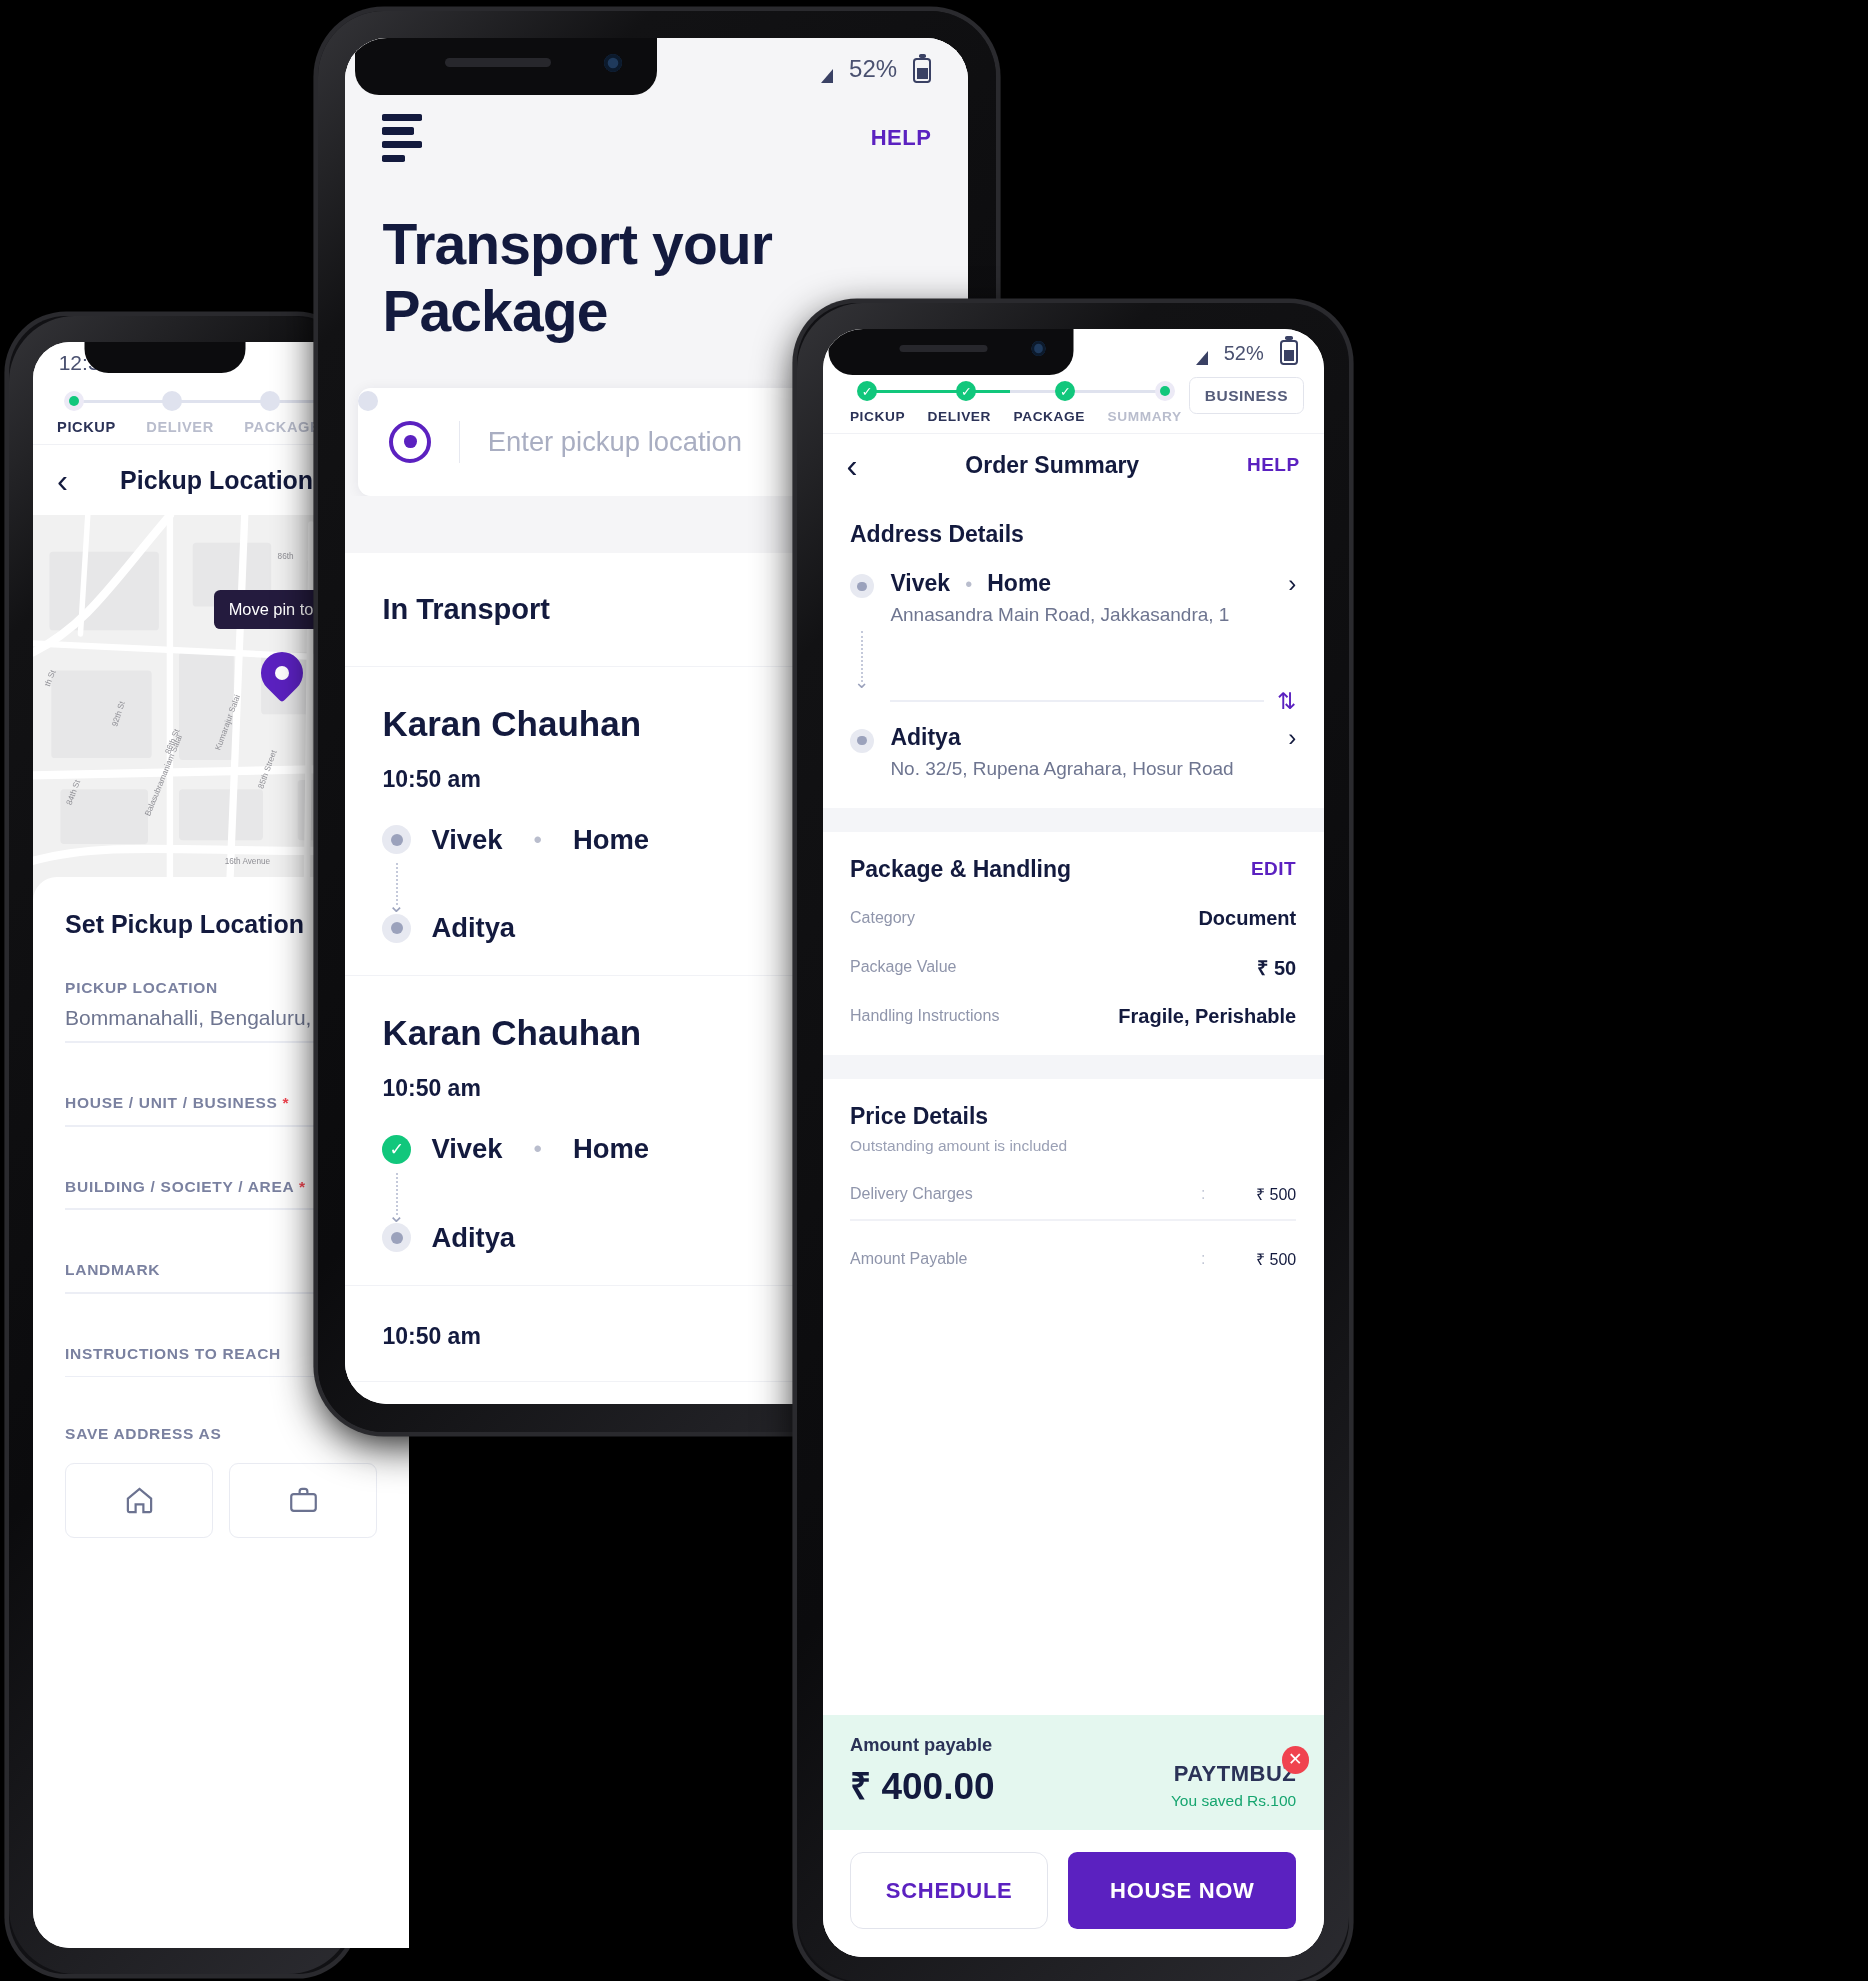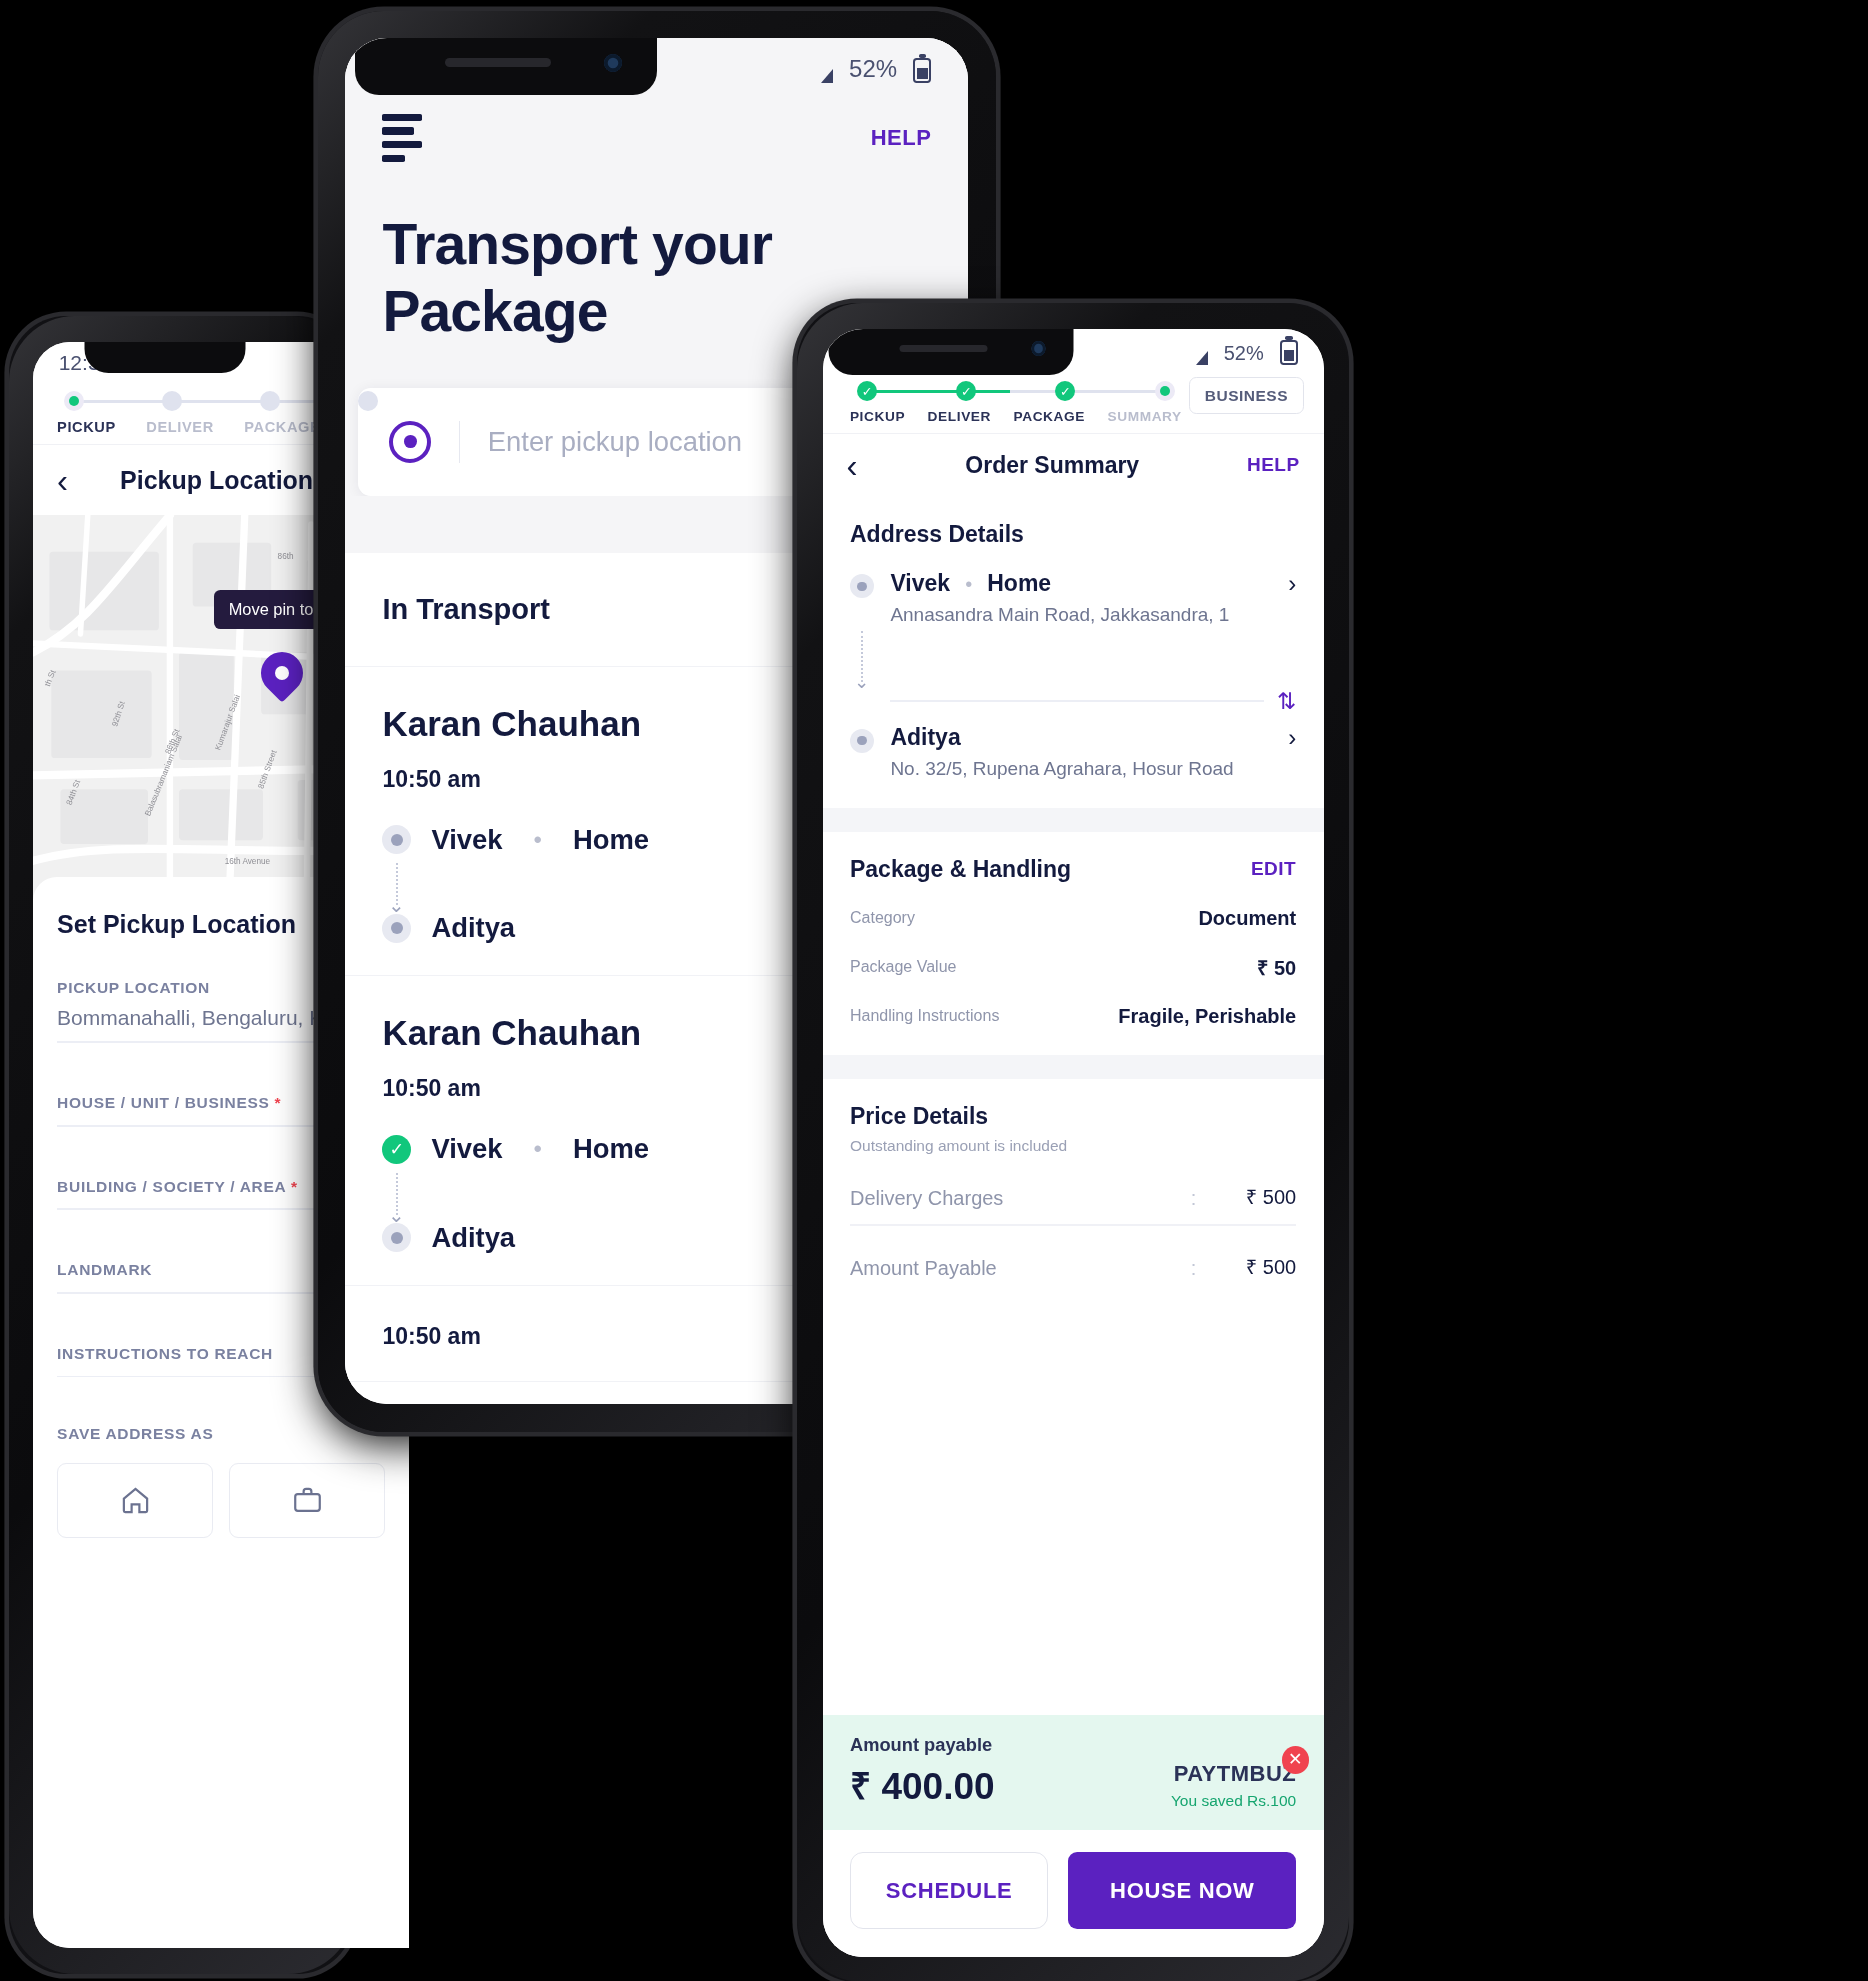--- a/index.html
+++ b/index.html
@@ -65,21 +65,21 @@
   #leftScreen { position:relative; width:376px; height:100%; background:#fff; }
   .map { position:relative; height:384px; background:#f1f1f1; overflow:hidden; }
   .map svg { position:absolute; inset:0; }
   .pinwrap { position:absolute; left:228px; top:137px; }
   .pin { width:42px; height:42px; border-radius:50% 50% 50% 3.7px; background:#5b21c0;
          transform: rotate(-45deg); display:flex;align-items:center;justify-content:center; }
   .pin i { width:14.6px;height:14.6px;border-radius:50%;background:#fff; display:block; }
   .tip { position:absolute; left:181px; top:75px; background:#241b3e; color:#fff;
          font-size:16.4px; padding:10px 14.6px; border-radius:6.4px; white-space:nowrap; }
   .sheet { position:relative; margin-top:-22px; background:#fff; border-radius:24px 24px 0 0;
-           padding: 33px 24px 0; }
+           padding: 33px 32px 0; }
   .sheet h3 { font-size:25px; font-weight:700; color:#131a3e; }
   .field { margin-top:40px; }
   .flabel { font-size:15.5px; letter-spacing:0.7px; font-weight:700; color:#7a81a0; }
   .fval { font-size:21px; color:#6e7590; margin-top:9.1px; white-space:nowrap; }
   .fline { height:1.8px; background:#eceef5; margin-top:11px; }
   .req { color:#f0434f; }
   .chips { display:flex; gap:16.4px; margin-top:20px; }
   .chip { flex:1; height:75px; border:1.8px solid #e9ebf2; border-radius:9.1px;
           display:flex; align-items:center; justify-content:center; }
 
@@ -142,21 +142,21 @@
   .vconn { margin: 5.5px 0 5.5px 11px; height:51px; border-left:2.7px dotted #c4c9da; position:relative;}
   .vconn:after{content:"⌄"; position:absolute; left:-9.1px; bottom:-11px; color:#9ba2bc; font-size:18.3px;}
   .swapRow { display:flex; align-items:center; margin: 5.5px 0 9.1px 40px; }
   .swapRow .hr { flex:1; height:1.8px; background:#eceef5; }
   .swap { color:#5b21c0; font-size:23px; margin-left:12.8px; }
   .kv { display:flex; align-items:center; justify-content:space-between; margin-top:24px; }
   .kv .k { font-size:16px; color:#8f95ab; }
   .kv .v { font-size:20px; font-weight:700; color:#131a3e; }
   .editLnk { font-size:19px; font-weight:700; color:#5b21c0; letter-spacing:0.5px; }
   .sub { font-size:15.5px; color:#9aa0b5; margin-top:7.3px; }
-  .prow { display:flex; align-items:flex-end; margin-top:27.4px; font-size:20px; }
+  .prow { display:flex; align-items:center; margin-top:27.4px; font-size:16px; }
   .prow .k { color:#8f95ab; flex:1; }
   .prow .c { color:#c2c7d6; width:55px; }
   .prow .v { color:#131a3e; font-weight:400; }
   .pdiv { height:1.8px; background:#f0f1f6; margin-top:14.6px; }
   .payBar { background:#e4f7ef; padding: 18.3px 27.4px 20px; display:flex;
             align-items:flex-end; justify-content:space-between; }
   .payBar .lbl { font-size:18.3px; font-weight:700; color:#2b3257; }
   .payBar .amt { font-size:37px; font-weight:700; color:#131a3e; margin-top:3.7px; }
   .promo { text-align:right; position:relative; }
   .promoName { font-size:22px; font-weight:700; color:#2b3257; letter-spacing:0.5px; }

